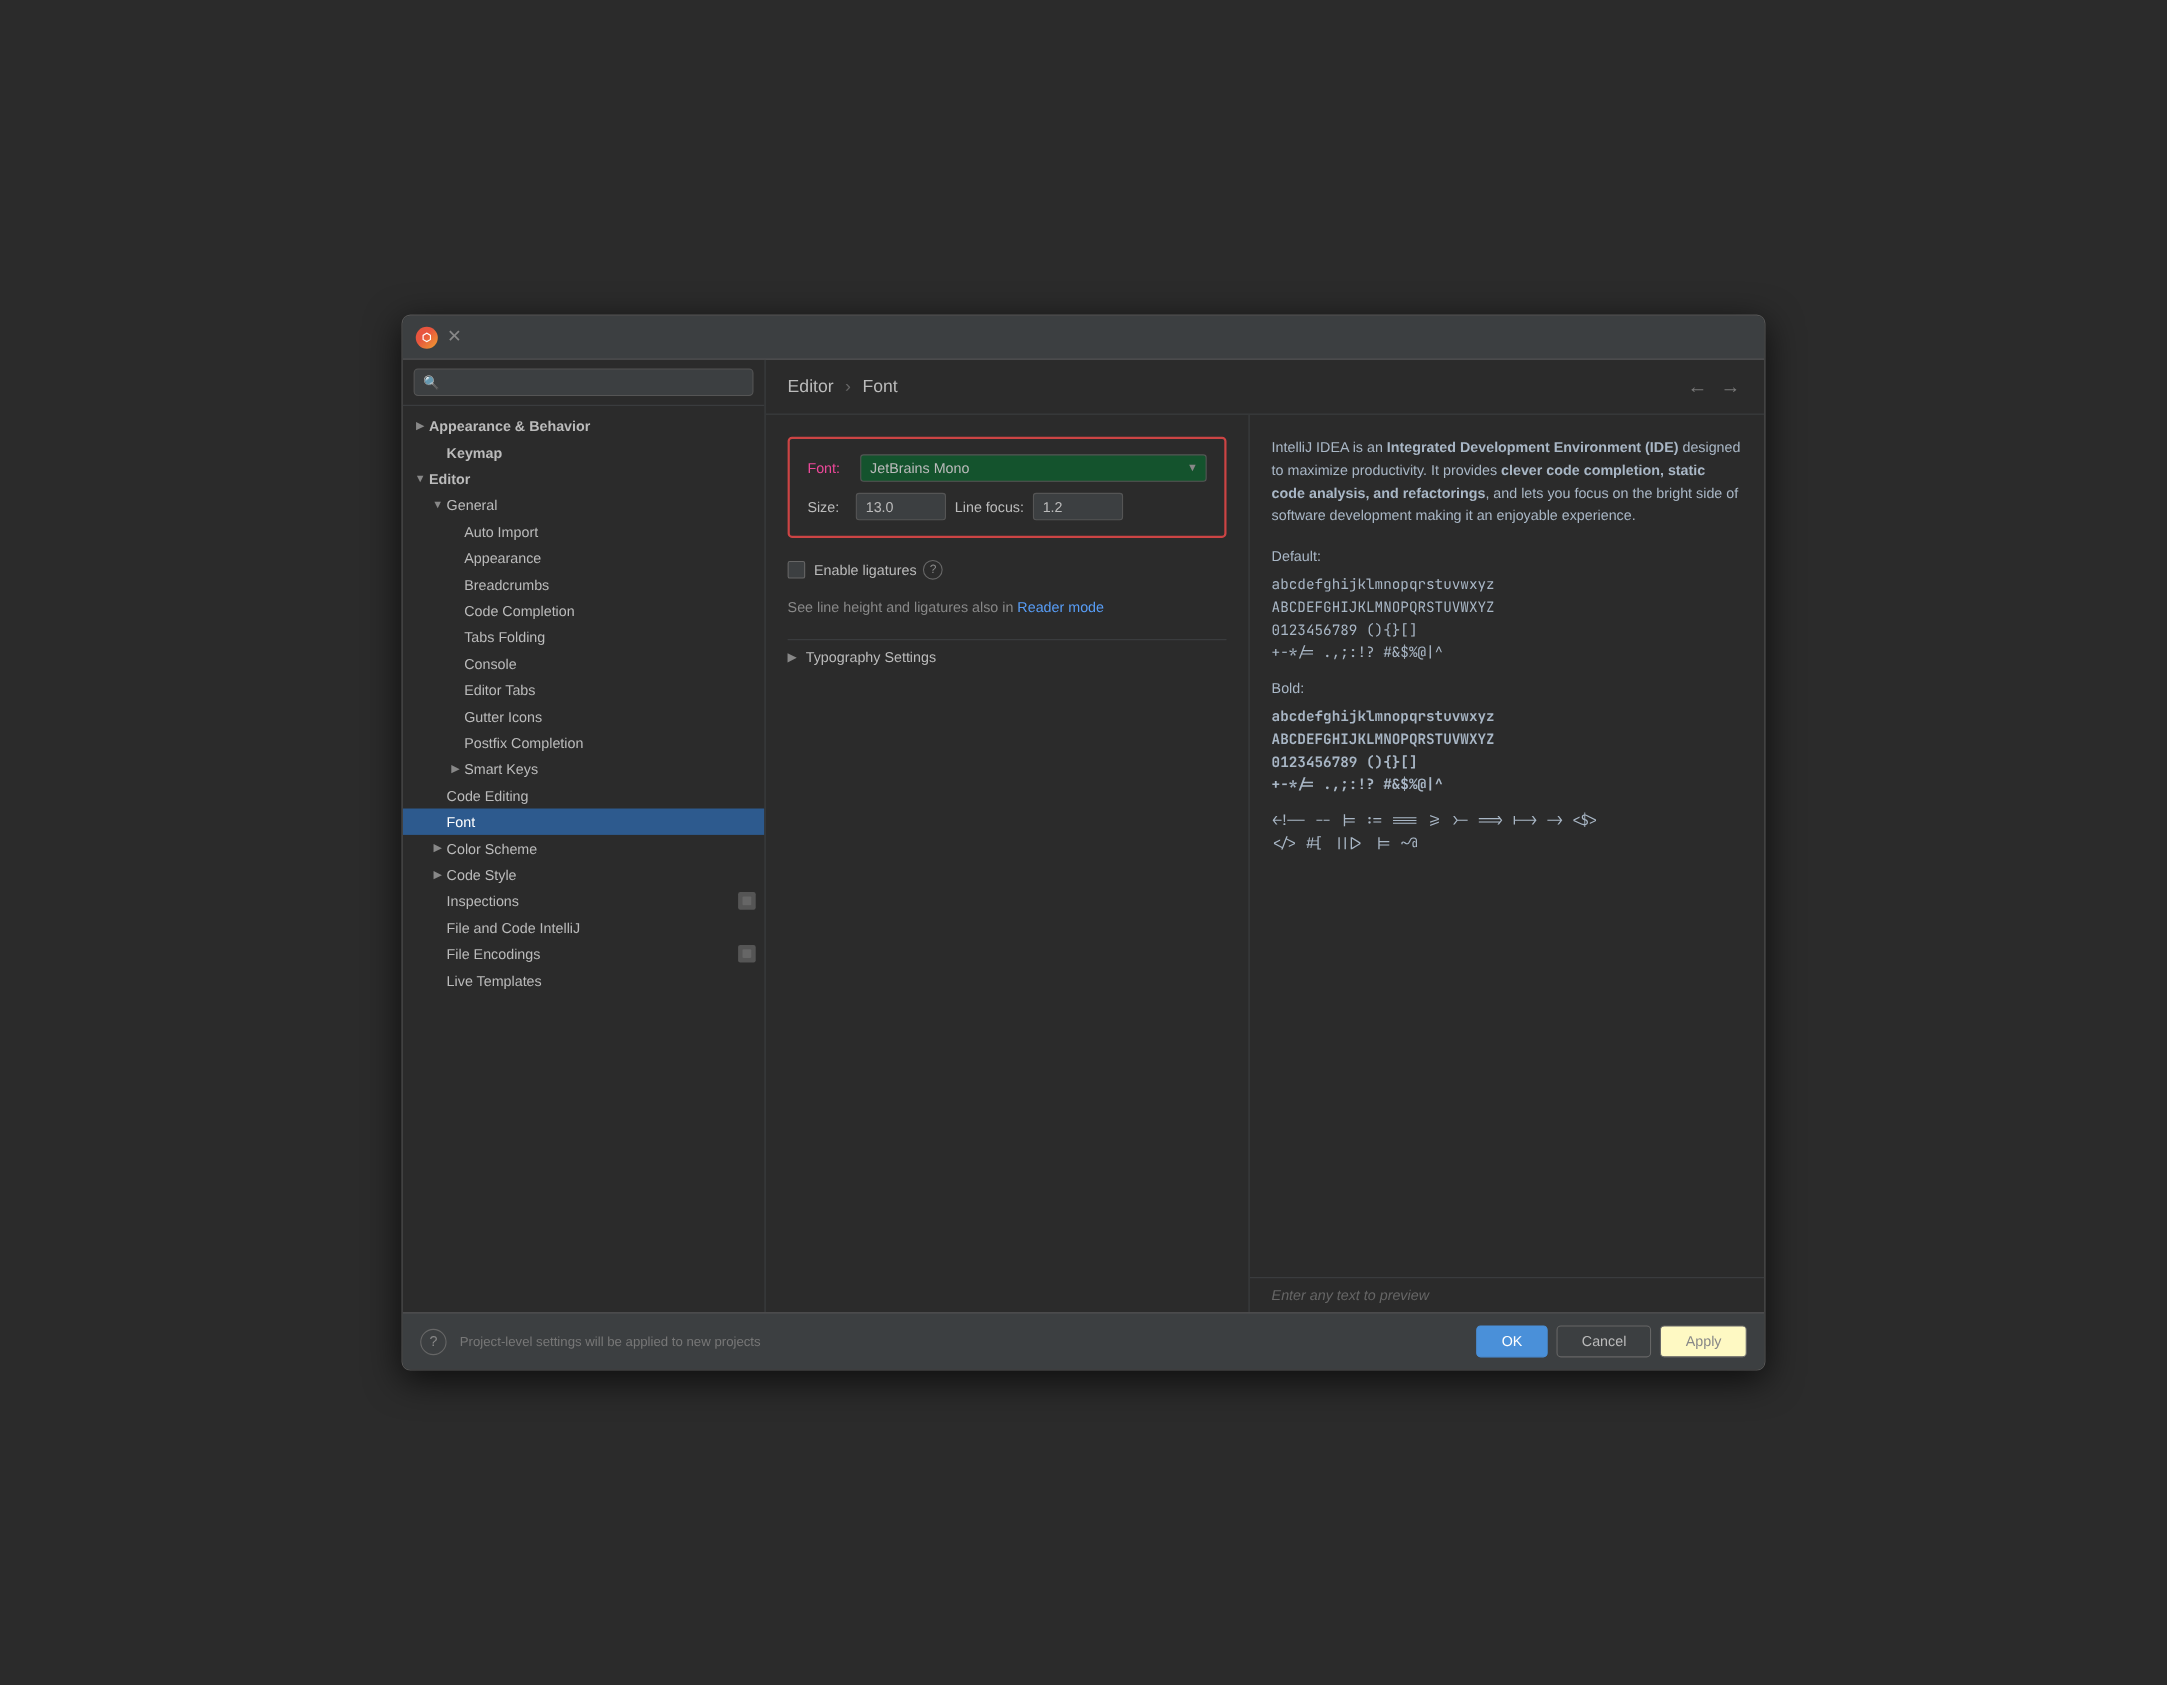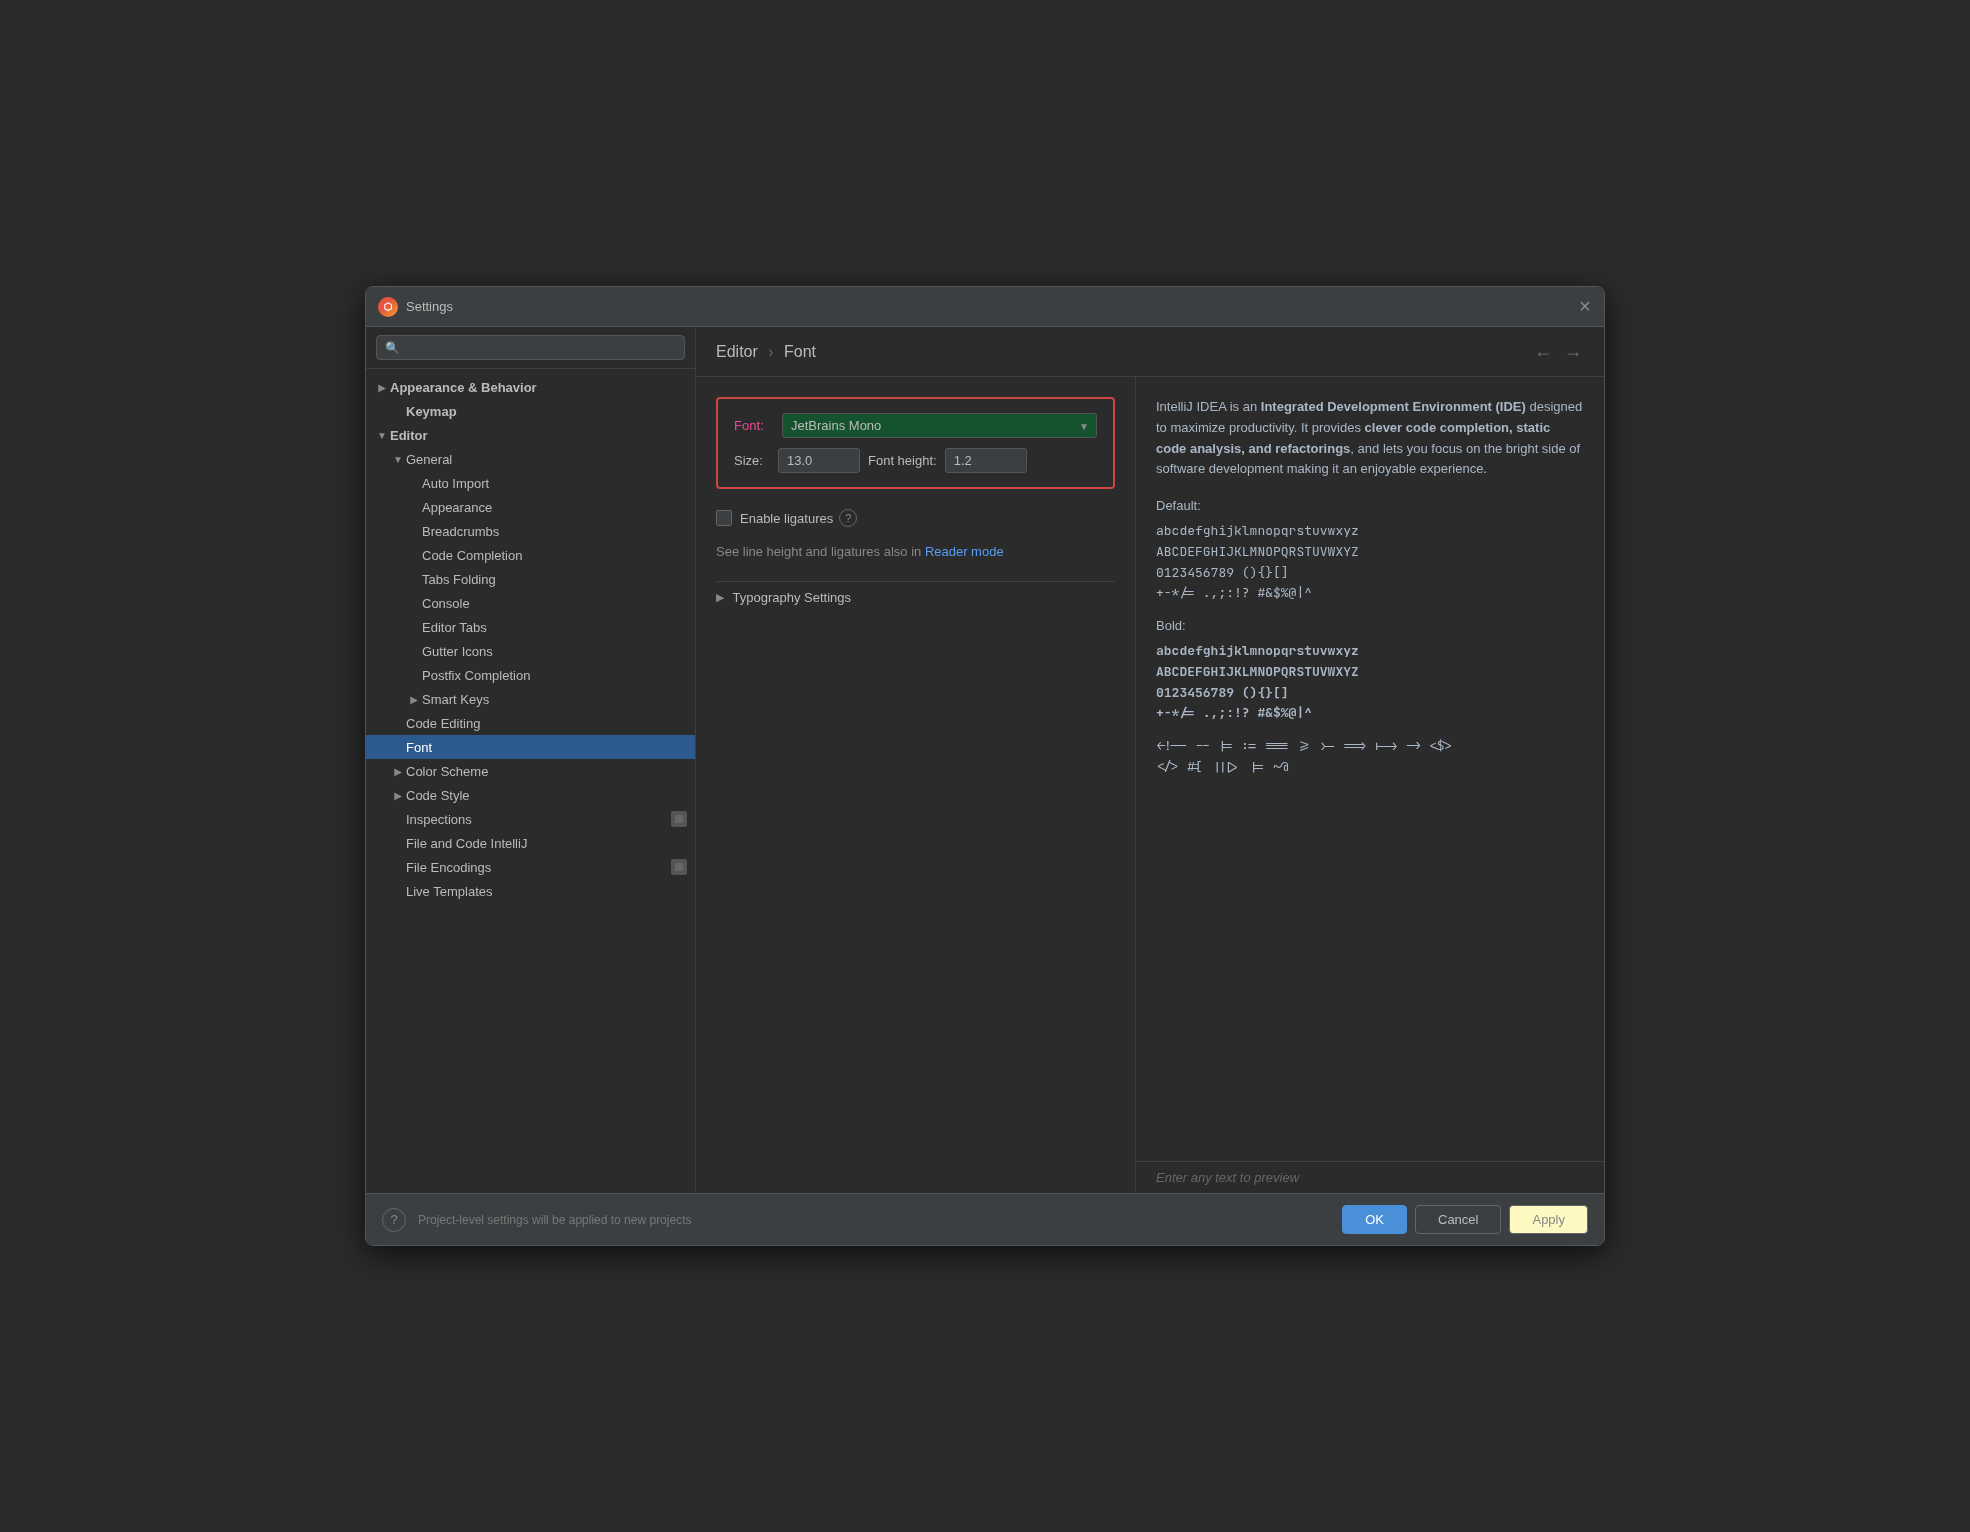--- a/index.html
+++ b/index.html
@@ -340,21 +340,20 @@
       color: #888;
     }
   </style>
 </head>
 <body>
 
 <div class="dialog">
 
   <div class="titlebar">
     <div class="titlebar-icon">⬡</div>
-    <span class="titlebar-title">Settings</span>
     <span class="titlebar-close">✕</span>
   </div>
 
   <div class="main-body">
 
     <div class="sidebar">
       <div class="search-box">
         <div class="search-input-wrap">
           <span class="search-icon-char">🔍</span>
           <input type="text" placeholder="" style="">
@@ -533,21 +532,21 @@
                   <option>Courier New</option>
                   <option>Fira Code</option>
                   <option>Source Code Pro</option>
                 </select>
                 <span class="select-arrow">▼</span>
               </div>
             </div>
             <div class="font-row">
               <span class="size-label">Size:</span>
               <input class="font-input" type="text" value="13.0" style="">
-              <span class="lineheight-label">Font height:</span>
+              <span class="lineheight-label">Line focus:</span>
               <input class="font-input" type="text" value="1.2" style="">
             </div>
           </div>
 
           <div class="ligature-row">
             <div class="checkbox-wrap"></div>
             <span>Enable ligatures</span>
             <span class="help-icon">?</span>
           </div>
 

